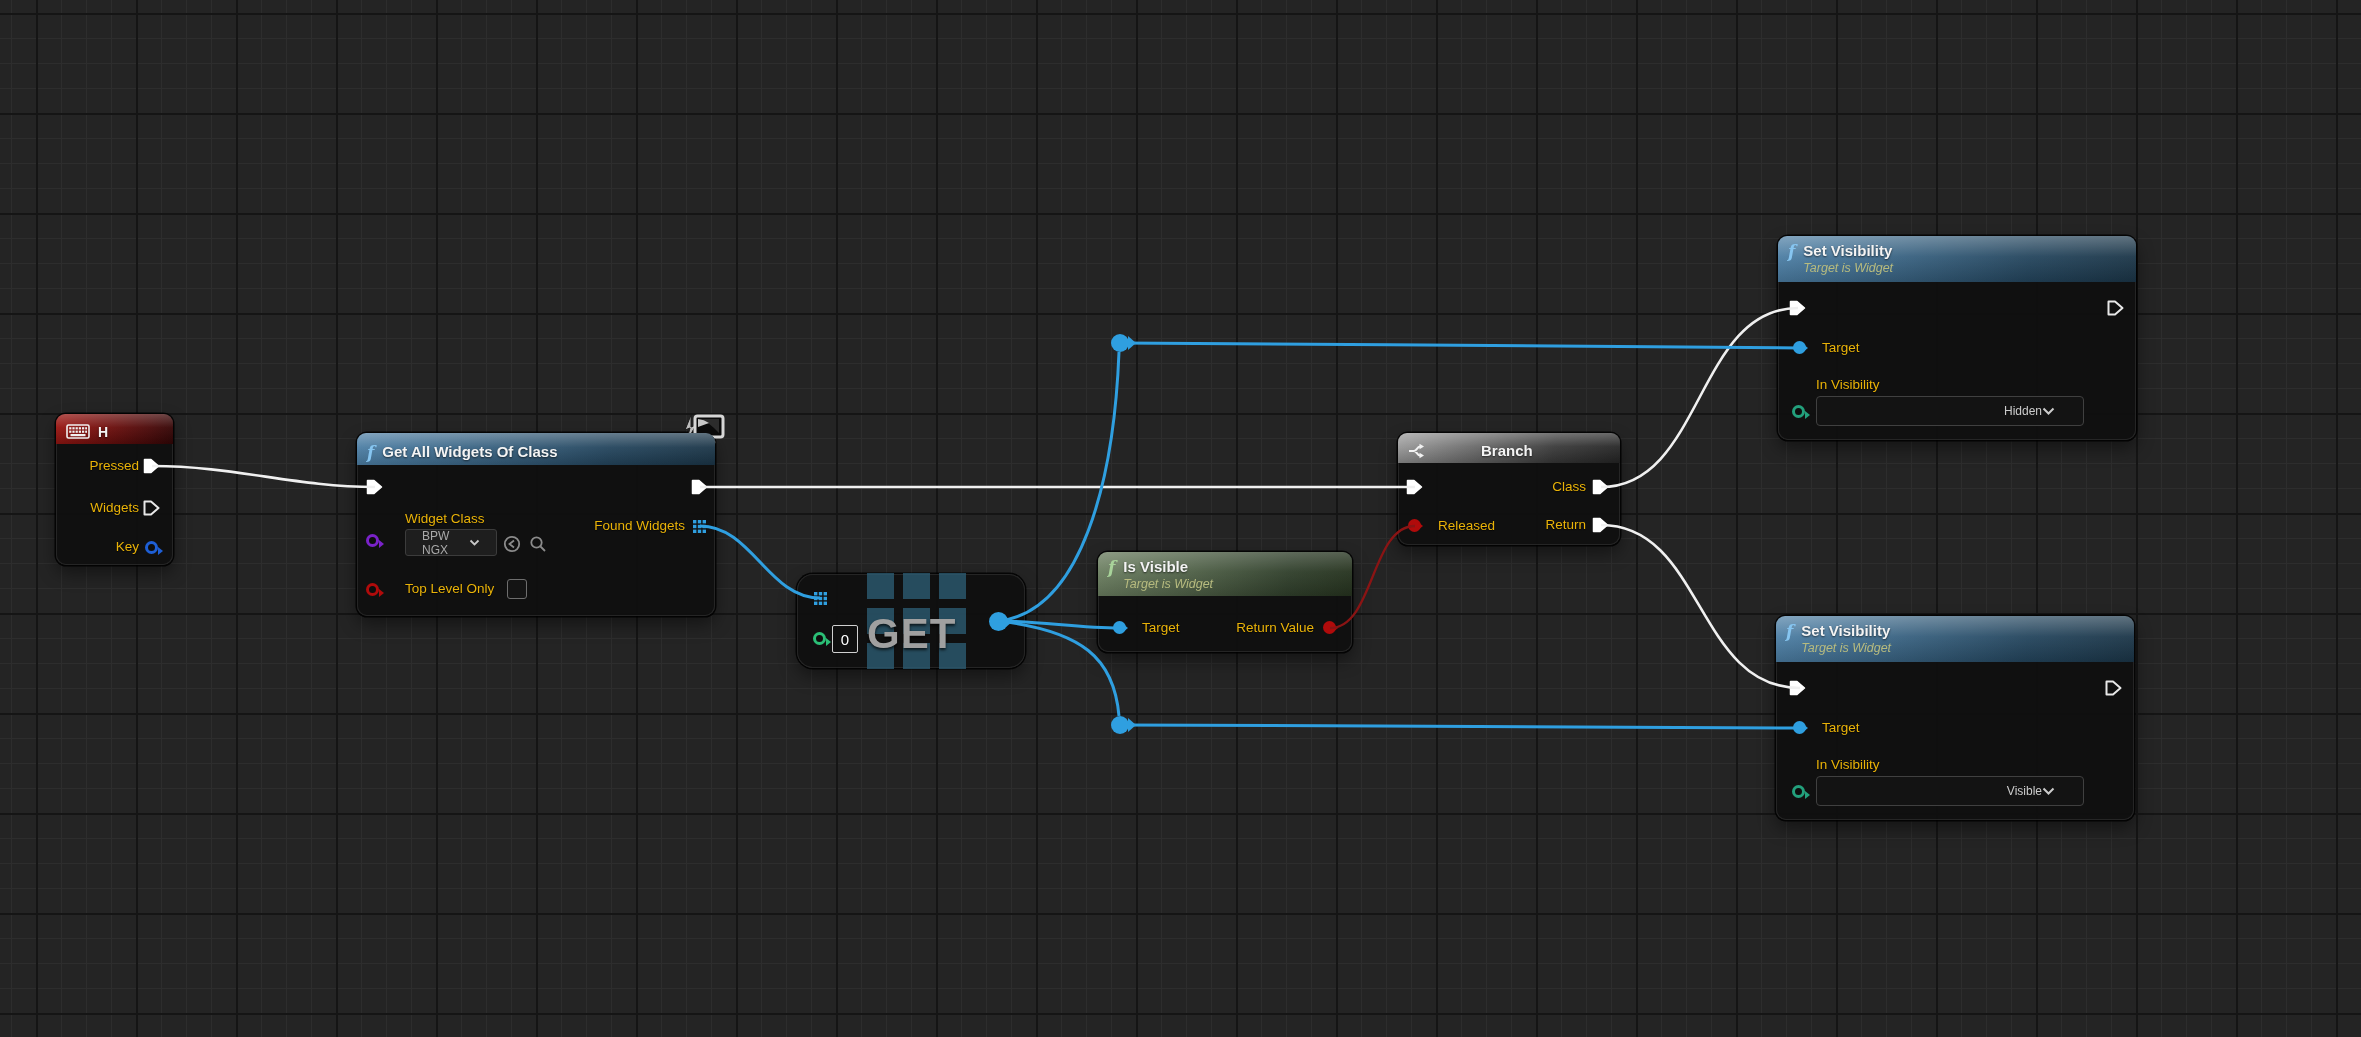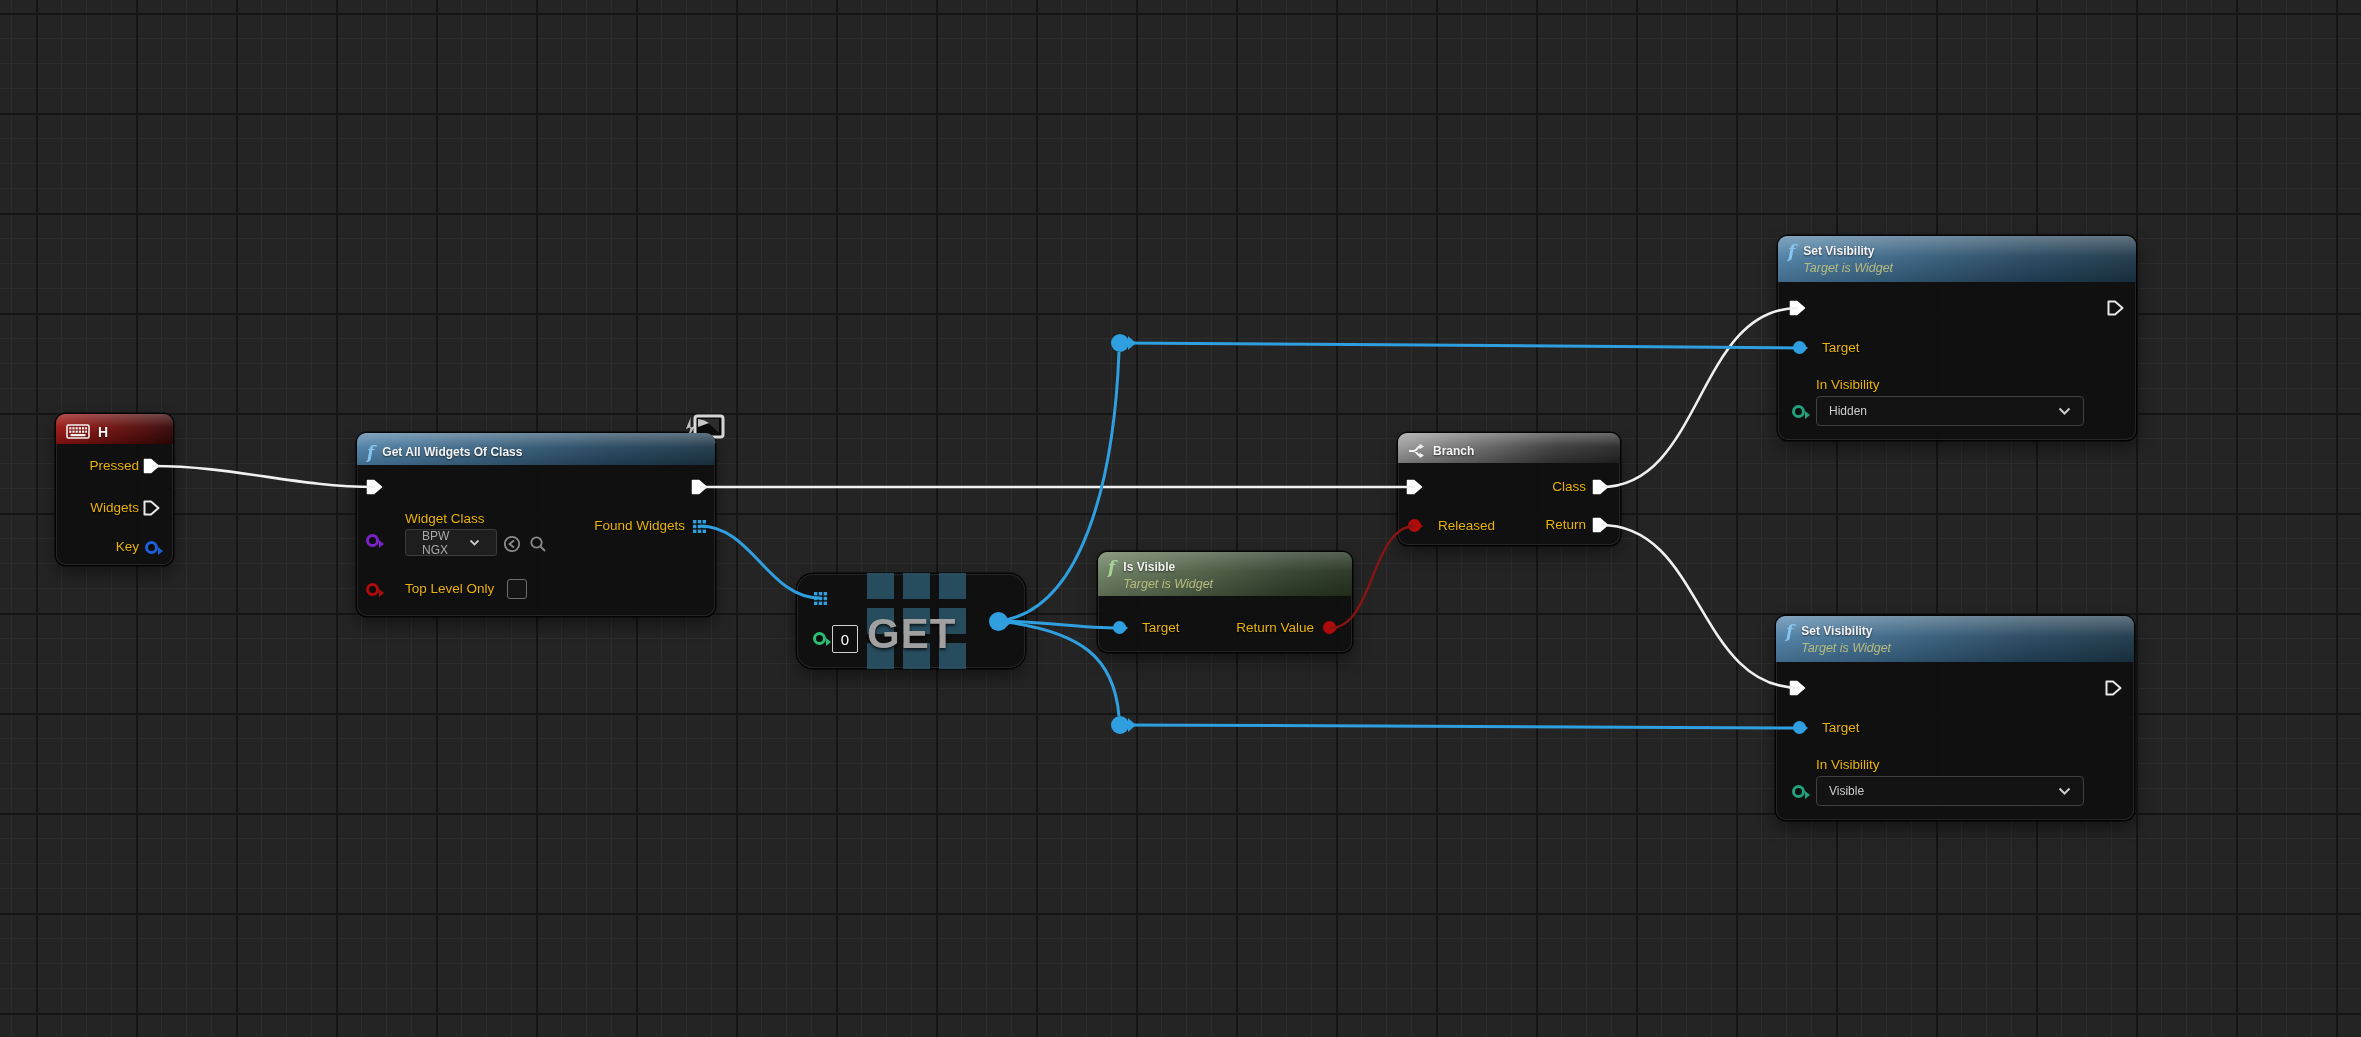--- a/index.html
+++ b/index.html
@@ -20,40 +20,40 @@
     border-radius:10px;z-index:2;
     box-shadow:0 0 0 1.5px rgba(0,0,0,.85), inset 0 0 0 1px rgba(255,255,255,.09), 0 8px 18px rgba(0,0,0,.45);
   }
   .hdr{
     position:absolute;left:0;top:0;right:0;border-radius:9px 9px 0 0;
     display:flex;align-items:flex-start;padding:5px 10px 0 10px;box-sizing:border-box;
   }
   .hdr-blue{background:linear-gradient(to bottom,rgba(255,255,255,.30),rgba(255,255,255,.05) 45%,rgba(0,0,0,.15)),linear-gradient(100deg,#4d7fa5,#24455d 70%,#1b3547);}
   .hdr-red{background:linear-gradient(to bottom,rgba(255,255,255,.25),rgba(255,255,255,.04) 45%,rgba(0,0,0,.2)),linear-gradient(100deg,#9c1713,#4a0a0a 80%,#330606);}
   .hdr-green{background:linear-gradient(to bottom,rgba(255,255,255,.22),rgba(255,255,255,.04) 45%,rgba(0,0,0,.15)),linear-gradient(100deg,#6d8062,#31402c 75%,#26331f);}
-  .hdr-gray{background:linear-gradient(to bottom,rgba(255,255,255,.30),rgba(255,255,255,.05) 45%,rgba(0,0,0,.2)),linear-gradient(100deg,#9a9a9a,#3a3a3a 70%,#262626);}
-  .title{font-size:12px;font-weight:bold;color:#f4f4f4;line-height:20px;text-shadow:0 1px 2px rgba(0,0,0,.6);white-space:nowrap;}
+  .hdr-gray{background:linear-gradient(to bottom,rgba(255,255,255,.30),rgba(255,255,255,.05) 45%,rgba(0,0,0,.2)),linear-gradient(100deg,#9a9a9a,#3a3a3a 70%,#262626);gap:48px;}
+  .title{font-size:15px;font-weight:bold;color:#f4f4f4;line-height:20px;text-shadow:0 1px 2px rgba(0,0,0,.6);white-space:nowrap;}
   .subtitle{font-size:12.5px;font-style:italic;color:#b7bb7f;line-height:15px;white-space:nowrap;}
   .fic{font-family:"DejaVu Serif",serif;font-style:italic;font-weight:bold;font-size:17px;line-height:20px;margin-right:8px;}
   .fic-blue{color:#86c5f0;} .fic-green{color:#a8d39a;}
   .lbl{position:absolute;font-size:13.5px;color:#eab308;white-space:nowrap;text-shadow:0 1px 1px rgba(0,0,0,.7);}
   .pin-exec{position:absolute;width:17px;height:16px;}
   .pin-c{position:absolute;width:13px;height:13px;border-radius:50%;box-sizing:border-box;}
   .pin-c.ring{border:3.5px solid var(--pc);background:#0d0d0d;}
   .pin-c.fill{background:var(--pc);}
   .pin-c::after{content:"";position:absolute;left:10px;top:2.5px;border-top:4px solid transparent;border-bottom:4px solid transparent;border-left:5px solid var(--pc);}
   .pin-out{position:absolute;width:19px;height:19px;border-radius:50%;background:#2f9fe0;}
   .pin-out::after{content:"";position:absolute;left:17px;top:4.5px;border-top:5px solid transparent;border-bottom:5px solid transparent;border-left:6px solid #2f9fe0;}
   .gridpin{position:absolute;width:13px;height:13px;}
   .dd{
     position:absolute;background:#1e1e1e;border:1px solid #3c3c3c;border-radius:3px;
     display:flex;align-items:center;justify-content:space-between;box-sizing:border-box;
     color:#a9a9a9;font-size:12px;padding:0 16px;cursor:pointer;
   }
-  .dd-big{background:#131313;border:1px solid #404040;border-radius:4px;color:#cccccc;padding:0 12px;}
+  .dd-big{background:#131313;border:1px solid #404040;border-radius:4px;color:#cccccc;padding:0 28px;justify-content:flex-end;}
   .chk{position:absolute;width:20px;height:20px;background:#141414;border:1.5px solid #6e6e6e;border-radius:3px;box-sizing:border-box;}
   .valbox{position:absolute;background:#0f0f0f;border:1.5px solid #d0d0d0;border-radius:2px;color:#ffffff;
     font-size:15px;display:flex;align-items:center;justify-content:center;box-sizing:border-box;}
   .wm-grid{position:absolute;display:grid;grid-template-columns:repeat(3,27px);grid-template-rows:repeat(3,26px);gap:9px;opacity:.75;}
   .wm-grid span{background:#2e6078;}
   .wm-text{position:absolute;font-size:42px;font-weight:bold;color:#a0a0a0;letter-spacing:1px;text-shadow:0 2px 3px rgba(0,0,0,.7);margin-top:16px;}
   svg.icon{display:block;}
   #wires{position:absolute;left:0;top:0;z-index:3;pointer-events:none;}
 </style>
 </head>

